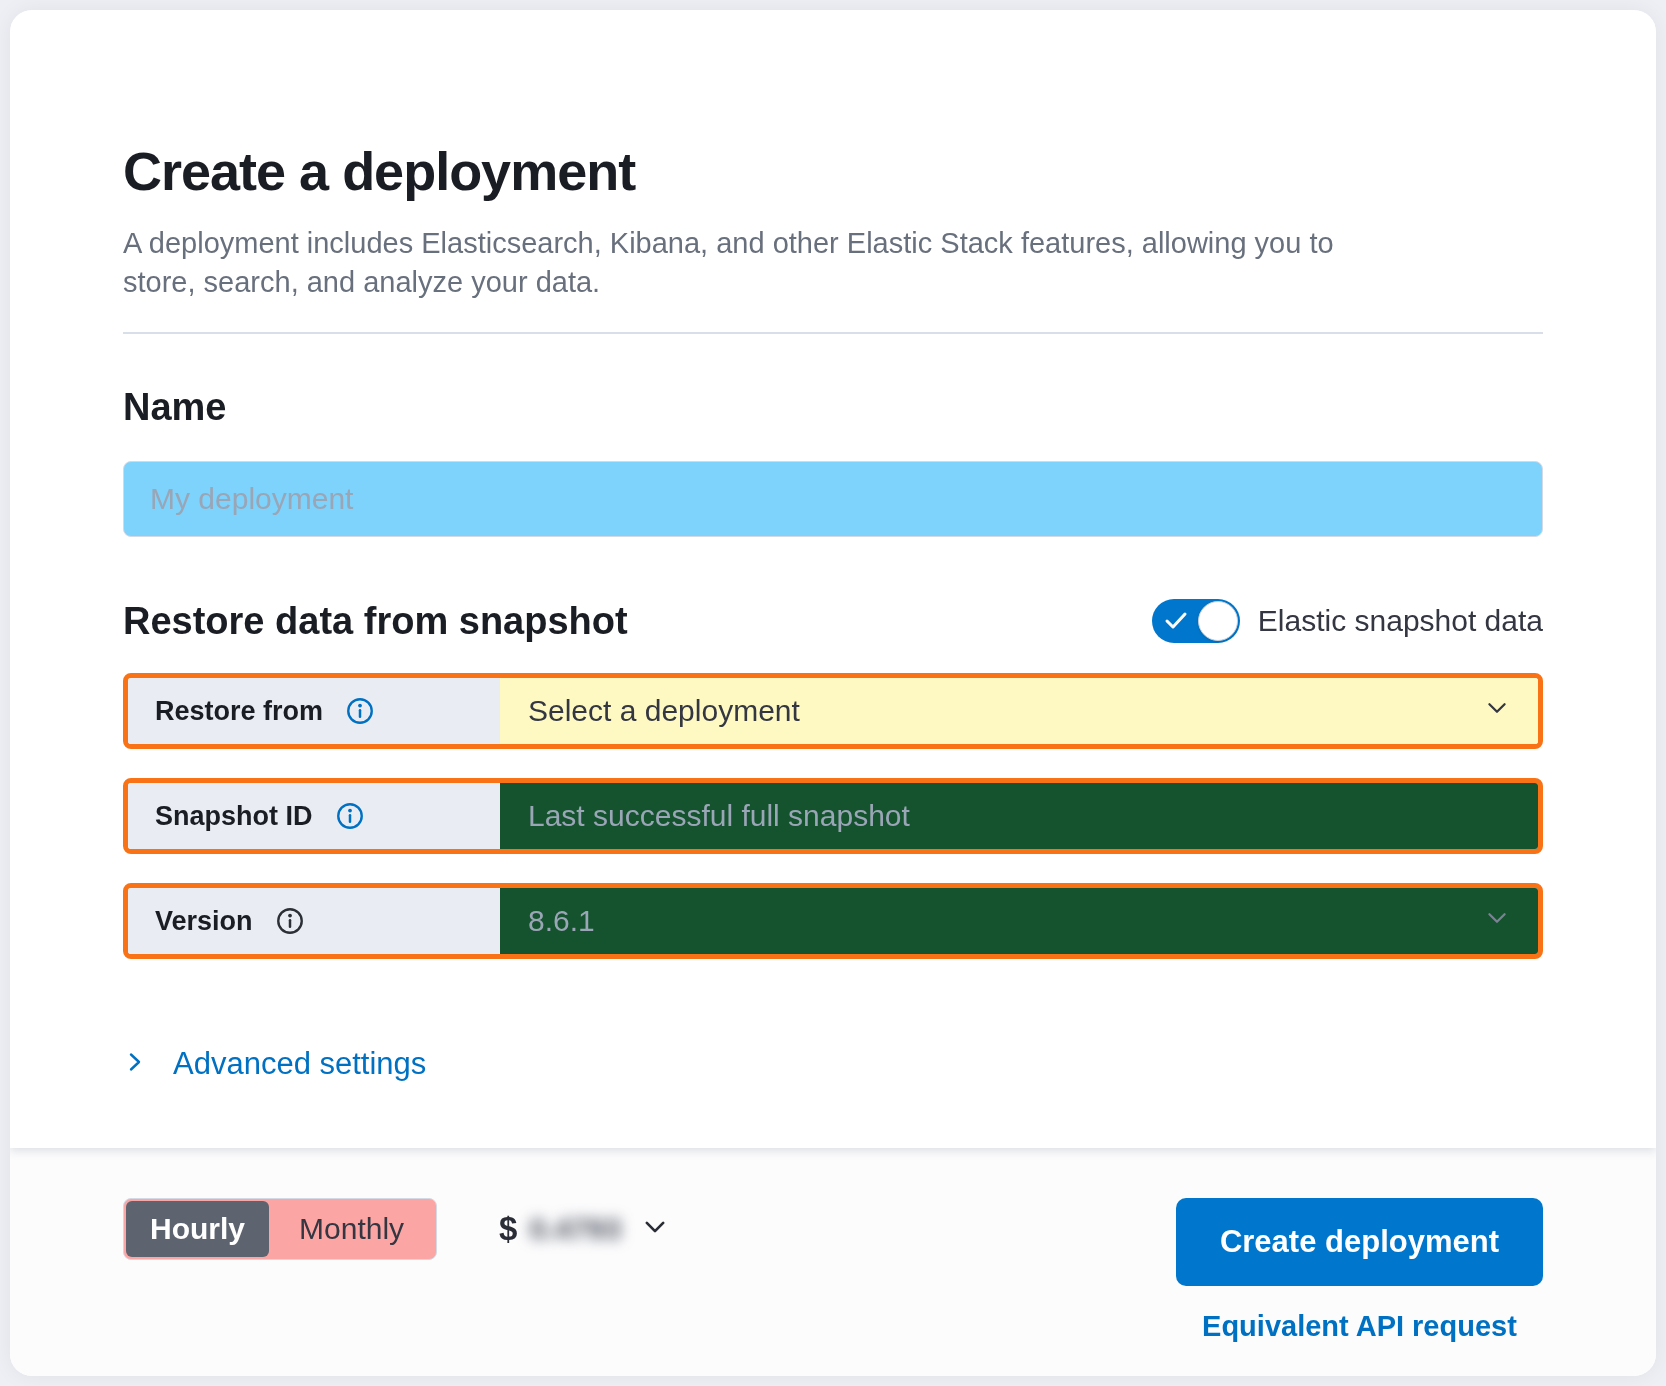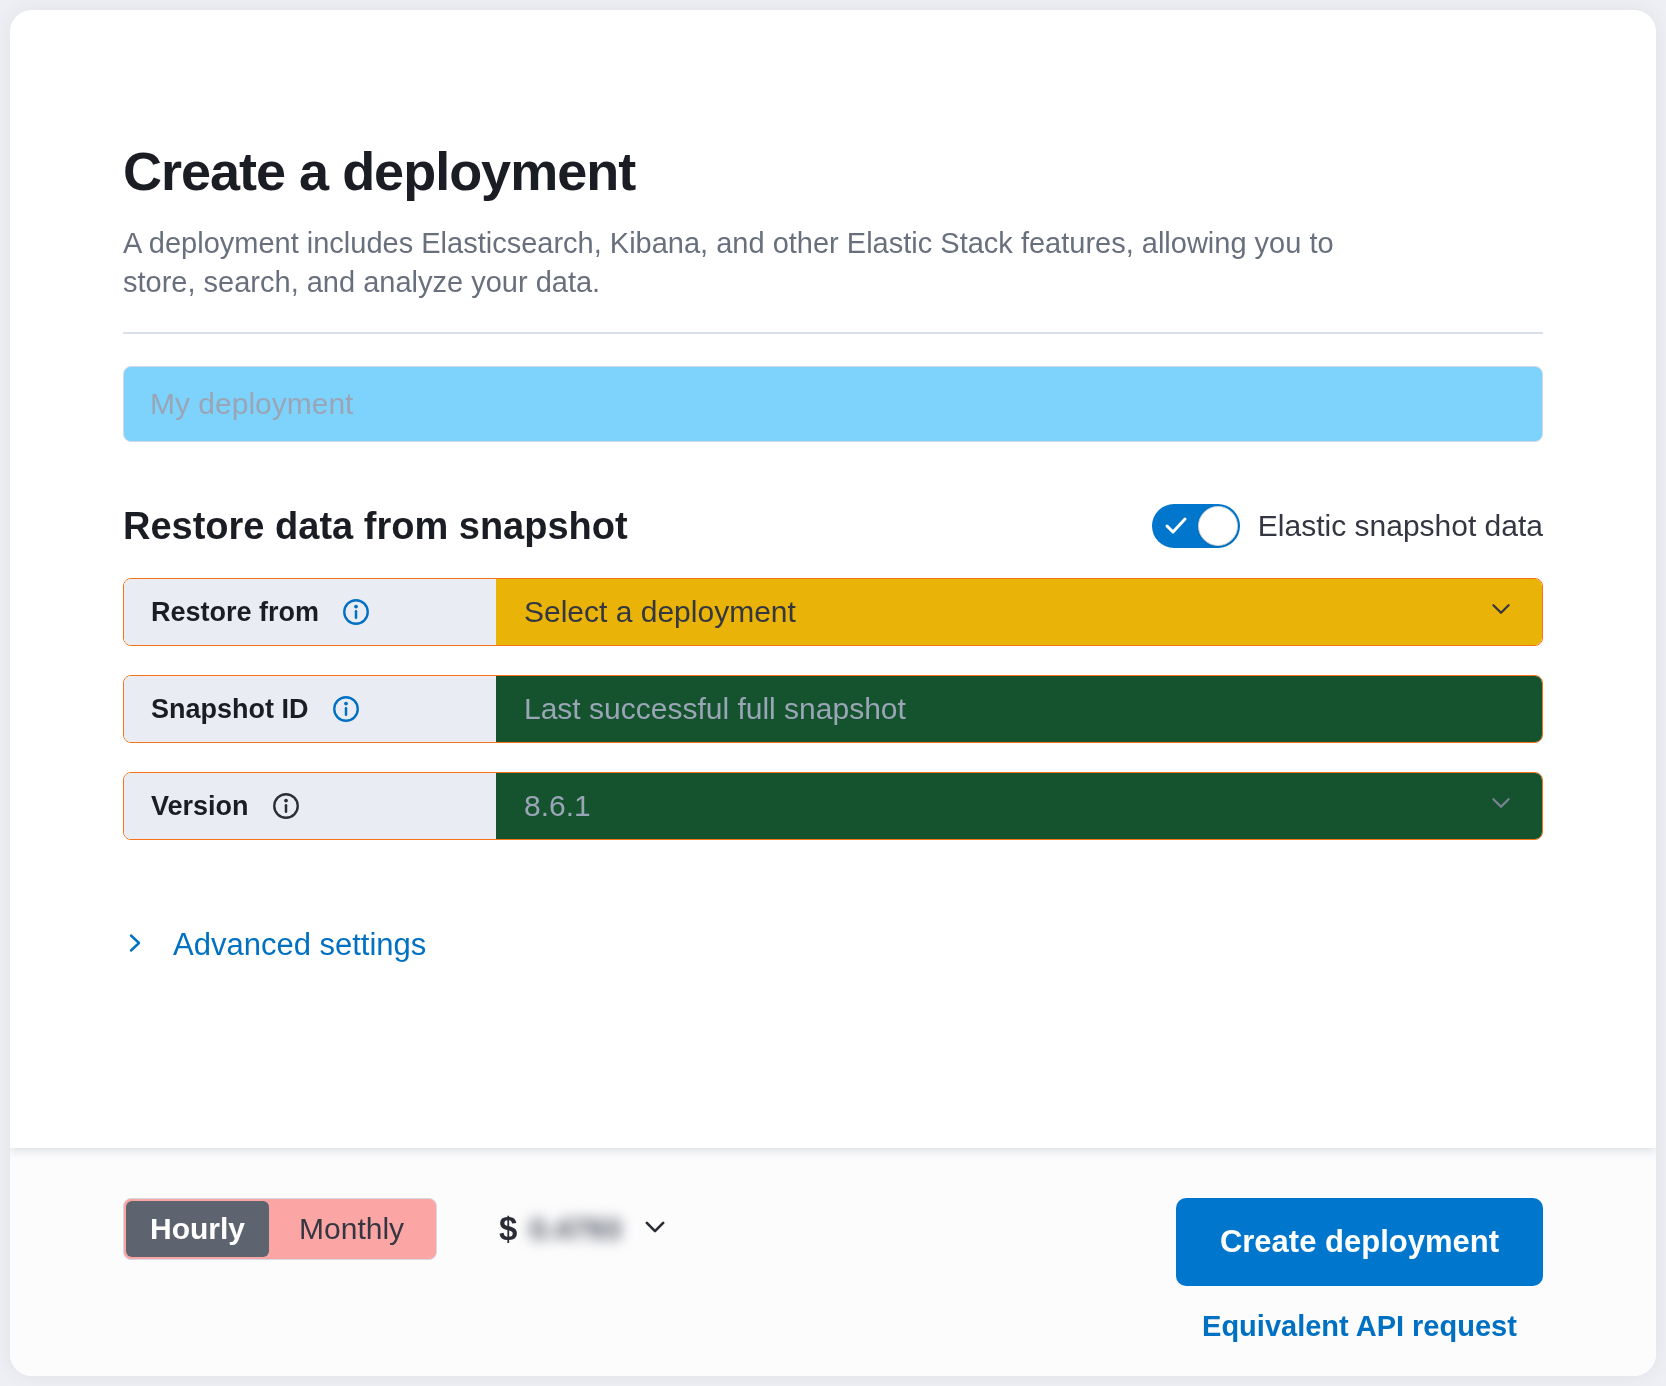--- a/index.html
+++ b/index.html
@@ -52,33 +52,33 @@
   }
   .toggle .check { position: absolute; left: 11px; top: 10px; }
   .toggle .knob {
     position: absolute; right: 2px; top: 2px; width: 40px; height: 40px;
     border-radius: 50%; background: #fff; border: 1px solid #c9d0dc;
     box-shadow: 0 1px 3px rgba(0,0,0,.12);
   }
   .toggle-label { font-size: 30px; color: #343741; }
   .form-rows { margin-top: 30px; }
   .form-row {
-    display: flex; height: 68px; border-radius: 8px; overflow: hidden;
-    border: 1px solid #f97316; margin-bottom: 29px; align-items: stretch;
+    display: flex; height: 76px; border-radius: 8px; overflow: hidden;
+    border: 5px solid #f97316; margin-bottom: 29px; align-items: stretch;
   }
   .row-label {
     width: 372px; flex: 0 0 auto; background: #e9edf3;
     display: flex; align-items: center; padding-left: 27px; gap: 22px;
     font-size: 27px; font-weight: 700; color: #1a1d23;
   }
   .row-value {
     flex: 1 1 auto; display: flex; align-items: center;
     padding: 0 28px; font-size: 30px;
   }
-  .row-value.enabled { background: #eab308; color: #343741; cursor: pointer; }
+  .row-value.enabled { background: #fef9c3; color: #343741; cursor: pointer; }
   .row-value.disabled-input { background: #14532d; color: #9aa5b6; }
   .row-value .chev { margin-left: auto; }
   .info-icon { display: inline-flex; }
   .info-blue { color: #0071c2; }
   .info-dark { color: #2c2f36; }
   .advanced {
     margin-top: 58px; display: inline-flex; align-items: center; gap: 26px;
     color: #0071c2; font-size: 31px; font-weight: 500; cursor: pointer;
     text-decoration: none;
     justify-content: space-between;
@@ -130,20 +130,21 @@
 
 <div class="stage">
   <div class="card">
 
     <div class="content">
 
       <h1 class="page-title">Create a deployment</h1>
       <p class="page-subtitle">A deployment includes Elasticsearch, Kibana, and other Elastic Stack features, allowing you to store, search, and analyze your data.</p>
       <div class="divider"></div>
 
+      <h2 class="section-heading name-heading">Name</h2>
       <input class="name-input" type="text" placeholder="My deployment" style="">
 
       <div class="snapshot-header">
         <h2 class="section-heading">Restore data from snapshot</h2>
         <div class="toggle-wrap">
           <button class="toggle" aria-checked="true">
             <span class="check">
               <svg width="26" height="24" viewBox="0 0 26 24">
                 <polyline points="4,12 10,18 22,5" fill="none" stroke="#ffffff" stroke-width="3" stroke-linecap="round" stroke-linejoin="round"></polyline>
               </svg>

